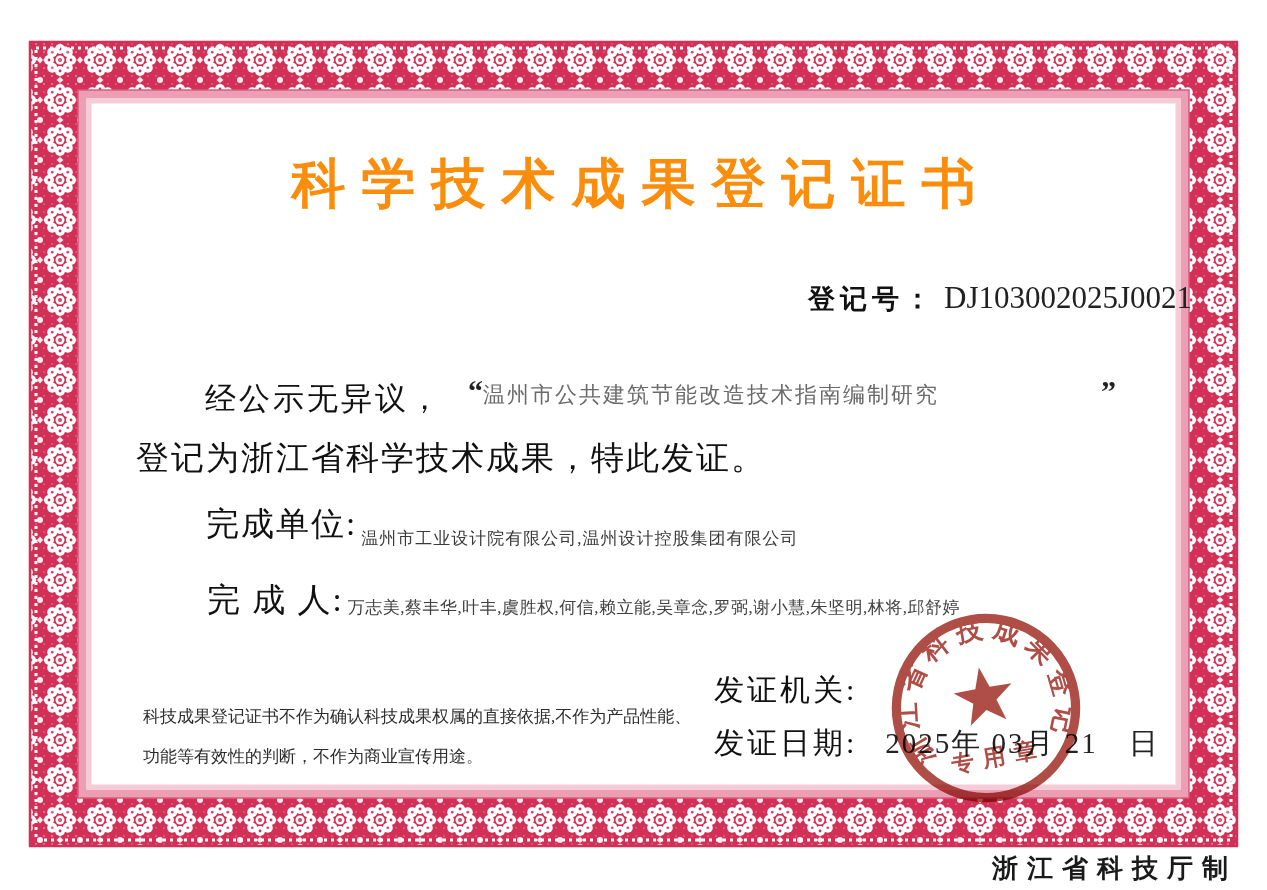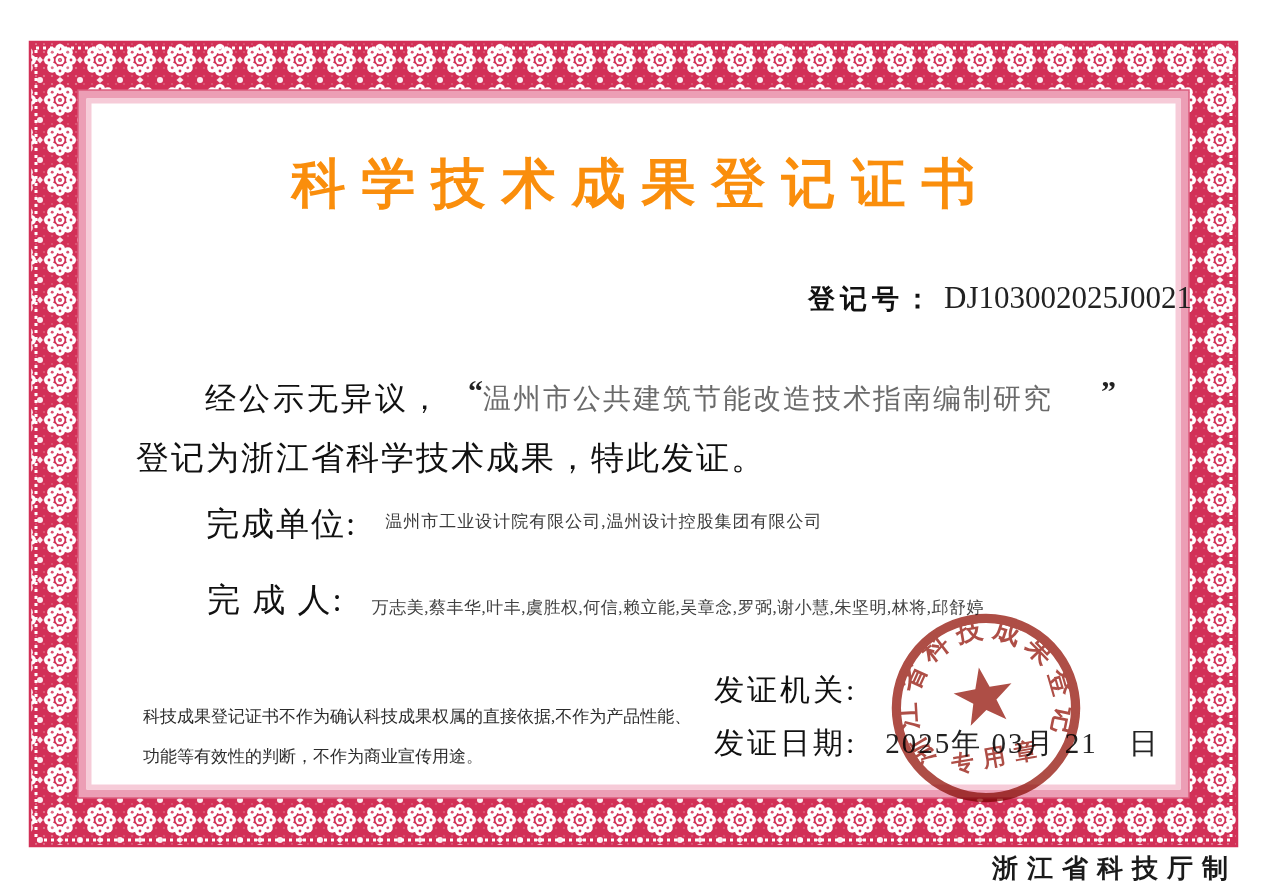--- a/index.html
+++ b/index.html
@@ -14,27 +14,27 @@
     font-family:"Liberation Sans","DejaVu Sans",sans-serif;
     font-weight:bold;font-size:54px;letter-spacing:16px;color:#FA8E0C;
     text-indent:16px;
   }
   .reg-row{left:808px;top:280px;display:flex;align-items:baseline;gap:8px;}
   .reg-label{font-family:"Liberation Sans","DejaVu Sans",sans-serif;font-weight:600;font-size:27px;letter-spacing:5px;color:#111;}
   .reg-value{font-family:"Liberation Serif","DejaVu Serif",serif;font-size:31px;color:#222;}
   .body-line1{left:205px;top:378px;font-size:31px;color:#111;letter-spacing:3px;}
   .quote-group{left:468px;top:376px;width:648px;display:flex;justify-content:space-between;align-items:flex-start;}
   .quote-mark{font-size:30px;font-weight:bold;color:#222;line-height:1;}
-  .project-name{font-family:"Liberation Sans","DejaVu Sans",sans-serif;font-size:28px;color:#6a6a6a;letter-spacing:2px;margin-top:4px;}
+  .project-name{font-family:"Liberation Sans","DejaVu Sans",sans-serif;font-size:22px;color:#6a6a6a;letter-spacing:2px;margin-top:4px;}
   .body-line2{left:136px;top:436px;font-size:33px;color:#111;letter-spacing:2px;}
-  .field-row{display:flex;align-items:flex-start;gap:24px;}
+  .field-row{display:flex;align-items:flex-start;}
   .unit-row{left:206px;top:502px;}
   .people-row{left:207px;top:578px;}
   .field-label{font-size:33px;color:#111;letter-spacing:2px;white-space:nowrap;}
-  .unit-value{font-size:17px;color:#3a3a3a;margin-top:8px;margin-left:4px;letter-spacing:1px;white-space:nowrap;}
+  .unit-value{font-size:17px;color:#3a3a3a;margin-top:25px;margin-left:4px;letter-spacing:1px;white-space:nowrap;}
   .people-value{font-size:17px;color:#404040;margin-top:18px;margin-left:4px;letter-spacing:0.5px;white-space:nowrap;}
   .authority-row{left:714px;top:670px;font-size:30px;color:#111;letter-spacing:3px;}
   .date-row{left:714px;top:723px;display:flex;align-items:baseline;}
   .date-label{font-size:30px;color:#111;letter-spacing:3px;}
   .date-value{font-size:29px;color:#222;margin-left:28px;letter-spacing:2px;}
   .disclaimer{left:143px;top:703px;width:580px;font-size:17px;line-height:1.65;color:#2c2c2c;}
   .disclaimer .l2{padding-left:0px;margin-top:12px;}
   .footer{
     right:30px;top:851px;
     font-family:"Liberation Sans","DejaVu Sans",sans-serif;

